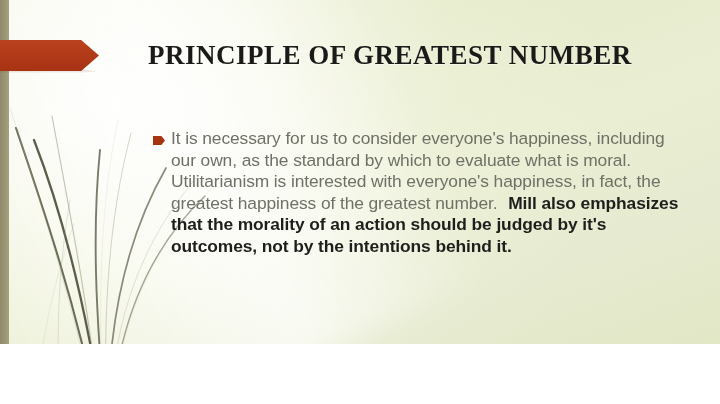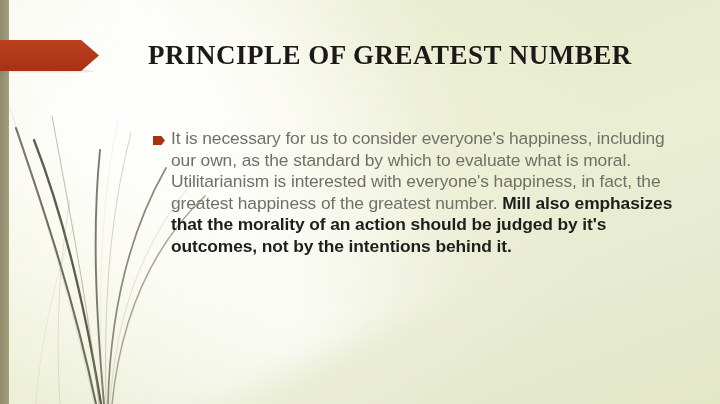--- a/index.html
+++ b/index.html
@@ -3,21 +3,21 @@
 <meta charset="utf-8">
 <style>
   html, body {
     margin: 0;
     padding: 0;
     background: #ffffff;
   }
   #slide {
     position: relative;
     width: 720px;
-    height: 404px;
+    height: 344px;
     overflow: hidden;
     font-family: "Liberation Sans", sans-serif;
     
     background:
       radial-gradient(ellipse 620px 520px at 16% 30%, rgba(255,255,255,0.95) 0%, rgba(253,253,246,0.72) 26%, rgba(245,247,226,0.25) 55%, rgba(232,237,200,0.02) 80%),
       linear-gradient(160deg, #e4e9c8 0%, #e6ebcc 28%, #eaeed3 55%, #e6ead0 78%, #e2e7c6 100%);
   }
 
   
   .sheen {
@@ -120,20 +120,21 @@
   .body-text {
     color: #6f7166;
     font-size: 17.4px;
     line-height: 21.6px;
     letter-spacing: -0.1px;
     font-family: "Liberation Sans", sans-serif;
   }
   .body-text .bold {
     color: #1e1e1c;
     font-weight: 700;
+    margin-left: 6px;
   }
 </style>
 </head>
 <body>
 
 <div id="slide">
 
   <div class="sheen"></div>
 
   <div class="left-strip"></div>

